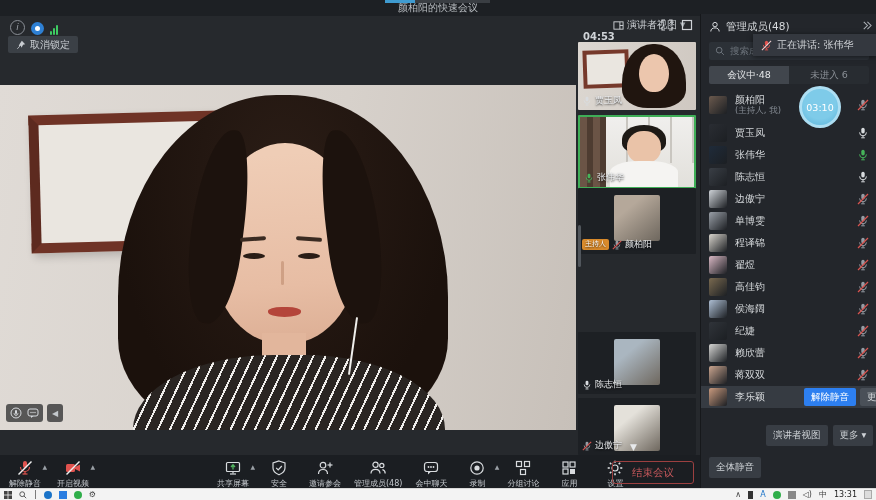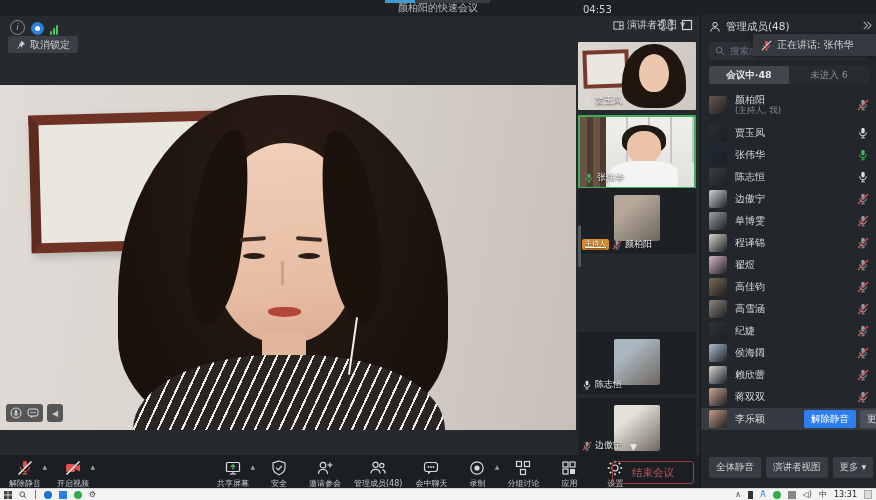--- a/index.html
+++ b/index.html
@@ -18,21 +18,21 @@
   .info-circle{width:13px;height:13px;border-radius:50%;border:1px solid #8a8f96;color:#9aa0a6;
                font-size:9px;line-height:12px;text-align:center;font-style:italic;}
   .blue-circle{width:13px;height:13px;border-radius:50%;background:#2e80d4;position:relative;}
   .blue-circle::after{content:"";position:absolute;left:4px;top:4px;width:5px;height:5px;border-radius:50%;background:#fff;}
   .sigbars{display:flex;gap:1px;align-items:flex-end;height:10px;}
   .sigbars i{display:block;width:2px;background:#3ecb62;border-radius:1px;}
   .unlock-btn{left:8px;top:36px;height:17px;padding:0 8px;background:#3b4046;border-radius:2px;
               font-size:10px;color:#c8ccd1;display:flex;align-items:center;gap:4px;cursor:pointer;}
 
   
-  .timer{left:583px;top:4px;font-size:10px;color:#cfd3d7;}
+  .timer{left:583px;top:31px;font-size:10px;color:#cfd3d7;font-weight:bold;}
   .viewmode{left:613px;top:17px;display:flex;align-items:center;gap:3px;font-size:10px;color:#cfd3d7;height:16px;}
   .caret-down{font-size:7px;color:#9aa0a6;}
   .ts-icon{left:661px;top:19px;}
   .ts-icon2{left:681px;top:19px;}
 
   
   .main-video{left:0;top:85px;width:576px;height:345px;overflow:hidden;
               background:linear-gradient(100deg,#e0dbd6 0%,#d7d1cb 55%,#c7c0b9 100%);}
   .mv-frame{position:absolute;left:30px;top:28px;width:170px;height:118px;border:10px solid #6f3326;
             border-right-color:#8a4433;border-left-color:#5d2a1f;background:#eae6e0;transform:rotate(-1.5deg);
@@ -63,21 +63,21 @@
   .chip-arrow{background:rgba(34,36,38,.72);border-radius:3px;height:18px;width:16px;display:flex;
               align-items:center;justify-content:center;color:#c4c8cc;font-size:8px;}
 
   
   .thumbs{left:578px;top:40px;width:120px;height:415px;}
   .tile{position:absolute;left:0;width:118px;background:#1d2024;overflow:hidden;border-radius:1px;}
   .tile.speaking{border:2px solid #3fae57;width:114px;}
   .tile-avatar{position:absolute;left:50%;transform:translateX(-50%);top:7px;width:46px;height:46px;border-radius:2px;}
   .tile-name{position:absolute;left:4px;bottom:3px;display:flex;align-items:center;gap:3px;
              font-size:9px;color:#eceef0;text-shadow:0 1px 2px rgba(0,0,0,.85);}
-  .host-badge{background:#d98a2b;color:#fff;font-size:7px;line-height:11px;padding:0 3px;border-radius:2px;text-decoration:underline;}
+  .host-badge{background:#d98a2b;color:#fff;font-size:7px;line-height:11px;padding:0 3px;border-radius:2px;}
   .t1-bg{position:absolute;inset:0;background:linear-gradient(100deg,#dcd7d1,#cfc8c1);}
   .t1-frame{position:absolute;left:5px;top:8px;width:38px;height:30px;border:4px solid #76392b;background:#eae6e0;transform:rotate(-2deg);}
   .t1-hair{position:absolute;left:44px;top:2px;width:64px;height:64px;background:#20150f;border-radius:48% 48% 40% 40%/60% 60% 28% 28%;}
   .t1-face{position:absolute;left:61px;top:12px;width:30px;height:38px;background:#ecc6ad;border-radius:50% 50% 46% 46%/52% 52% 48% 48%;}
   .t2-bg{position:absolute;inset:0;background:linear-gradient(#f0efed,#e2e0db);}
   .t2-blinds{position:absolute;left:26px;top:0;right:0;height:46px;
              background:repeating-linear-gradient(90deg,transparent 0 20px,#c9c6c0 20px 22px);}
   .t2-door{position:absolute;left:0;top:0;width:26px;height:100%;
            background:repeating-linear-gradient(90deg,#6b5446 0 7px,#4e3c31 7px 13px);}
   .t2-hair{position:absolute;left:42px;top:8px;width:44px;height:28px;background:#1e1a16;border-radius:50% 50% 35% 35%;}
@@ -105,21 +105,21 @@
   .sb-collapse{position:absolute;right:5px;top:6px;}
   .sb-search{position:absolute;left:8px;top:28px;width:160px;height:18px;background:#2c3137;border-radius:2px;
              display:flex;align-items:center;gap:5px;padding:0 6px;box-sizing:border-box;
              font-size:9.5px;color:#6d747c;}
   .toast{position:absolute;left:52px;top:20px;right:0;height:22px;background:#34383f;z-index:6;
          box-shadow:0 1px 5px rgba(0,0,0,.5);display:flex;align-items:center;gap:5px;padding:0 8px;
          font-size:10px;color:#d2d5d9;}
   .tabs{position:absolute;left:8px;top:52px;width:160px;height:18px;background:#282c31;border-radius:2px;
         display:flex;overflow:hidden;}
   .tab{flex:1;display:flex;align-items:center;justify-content:center;font-size:9.5px;color:#8b9097;cursor:pointer;}
-  .tab.active{background:#41464d;color:#e4e6e8;font-weight:bold;}
+  .tab.active{background:#41464d;color:#e4e6e8;}
   .plist{position:absolute;left:0;top:74px;width:176px;height:378px;overflow:hidden;}
   .p-row{position:relative;display:flex;align-items:center;height:22px;padding:0 8px;gap:8px;box-sizing:border-box;}
   .p-row.tall{height:34px;}
   .p-row.hover{background:#363b42;justify-content:flex-end;}
   .p-avatar{width:18px;height:18px;border-radius:2px;flex:none;}
   .p-text{display:flex;flex-direction:column;line-height:1.15;min-width:0;flex:1;}
   .p-name{font-size:10px;color:#d5d8db;white-space:nowrap;overflow:hidden;}
   .p-sub{font-size:8.5px;color:#868c94;}
   .p-mic{flex:none;margin-left:auto;}
   .row-actions{position:absolute;right:-16px;top:2px;display:flex;gap:4px;}
@@ -619,53 +619,38 @@
               <svg width="12" height="12" viewBox="0 0 12 12">
                 <rect x="4.3" y="0.8" width="3.4" height="5.6" rx="1.7" fill="#969ca4"></rect>
                 <path d="M2.6 5.4 a3.4 3.4 0 0 0 6.8 0" fill="none" stroke="#969ca4" stroke-width="1"></path>
                 <line x1="6" y1="8.8" x2="6" y2="10.4" stroke="#969ca4" stroke-width="1"></line>
                 <line x1="4.2" y1="10.8" x2="7.8" y2="10.8" stroke="#969ca4" stroke-width="1"></line>
                 <line x1="1" y1="11" x2="11" y2="1" stroke="#d9534f" stroke-width="1.3"></line>
               </svg>
             </span></span>
         </div>
         <div class="p-row">
-          <span class="p-avatar" style="background: linear-gradient(135deg, rgb(141, 133, 123), rgb(28, 31, 35));"></span>
-          <span class="p-text">
-            <span class="p-name">高雪涵</span>
+          <span class="p-avatar" style="background: linear-gradient(135deg, rgb(174, 191, 212), rgb(28, 31, 35));"></span>
+          <span class="p-text">
+            <span class="p-name">侯海阔</span>
           </span>
           <span class="p-mic"><span class="mic-wrap">
               <svg width="12" height="12" viewBox="0 0 12 12">
                 <rect x="4.3" y="0.8" width="3.4" height="5.6" rx="1.7" fill="#969ca4"></rect>
                 <path d="M2.6 5.4 a3.4 3.4 0 0 0 6.8 0" fill="none" stroke="#969ca4" stroke-width="1"></path>
                 <line x1="6" y1="8.8" x2="6" y2="10.4" stroke="#969ca4" stroke-width="1"></line>
                 <line x1="4.2" y1="10.8" x2="7.8" y2="10.8" stroke="#969ca4" stroke-width="1"></line>
                 <line x1="1" y1="11" x2="11" y2="1" stroke="#d9534f" stroke-width="1.3"></line>
               </svg>
             </span></span>
         </div>
         <div class="p-row">
           <span class="p-avatar" style="background: linear-gradient(135deg, rgb(48, 52, 58), rgb(28, 31, 35));"></span>
           <span class="p-text">
             <span class="p-name">纪婕</span>
-          </span>
-          <span class="p-mic"><span class="mic-wrap">
-              <svg width="12" height="12" viewBox="0 0 12 12">
-                <rect x="4.3" y="0.8" width="3.4" height="5.6" rx="1.7" fill="#969ca4"></rect>
-                <path d="M2.6 5.4 a3.4 3.4 0 0 0 6.8 0" fill="none" stroke="#969ca4" stroke-width="1"></path>
-                <line x1="6" y1="8.8" x2="6" y2="10.4" stroke="#969ca4" stroke-width="1"></line>
-                <line x1="4.2" y1="10.8" x2="7.8" y2="10.8" stroke="#969ca4" stroke-width="1"></line>
-                <line x1="1" y1="11" x2="11" y2="1" stroke="#d9534f" stroke-width="1.3"></line>
-              </svg>
-            </span></span>
-        </div>
-        <div class="p-row">
-          <span class="p-avatar" style="background: linear-gradient(135deg, rgb(174, 191, 212), rgb(28, 31, 35));"></span>
-          <span class="p-text">
-            <span class="p-name">侯海阔</span>
           </span>
           <span class="p-mic"><span class="mic-wrap">
               <svg width="12" height="12" viewBox="0 0 12 12">
                 <rect x="4.3" y="0.8" width="3.4" height="5.6" rx="1.7" fill="#969ca4"></rect>
                 <path d="M2.6 5.4 a3.4 3.4 0 0 0 6.8 0" fill="none" stroke="#969ca4" stroke-width="1"></path>
                 <line x1="6" y1="8.8" x2="6" y2="10.4" stroke="#969ca4" stroke-width="1"></line>
                 <line x1="4.2" y1="10.8" x2="7.8" y2="10.8" stroke="#969ca4" stroke-width="1"></line>
                 <line x1="1" y1="11" x2="11" y2="1" stroke="#d9534f" stroke-width="1.3"></line>
               </svg>
             </span></span>
@@ -705,26 +690,27 @@
           <span class="p-text">
             <span class="p-name">李乐颖</span>
           </span>
           <span class="row-actions">
             <span class="btn-blue">解除静音</span>
             <span class="btn-gray-sm">更多</span>
           </span>
         </div>
       </div>
     <div class="sb-footer" id="sb-footer">
-        <div class="btn-gray" style="flex: 1 1 0%;">全体静音</div>
+        <div class="btn-gray" style="flex: 1 1 0%; margin-top: 32px;">全体静音</div>
         <div class="btn-gray" style="flex: 1.3 1 0%;">演讲者视图</div>
         <div class="btn-gray" style="flex: 1 1 0%;">更多 ▾</div>
       </div>
   </div>
 
+  <div class="abs bubble">03:10</div>
 
   <div class="abs taskbar">
     <div class="tk-left">
       <svg class="tk-sq" viewBox="0 0 10 10">
         <rect x="0" y="0" width="4.5" height="4.5" fill="#444"></rect>
           <rect x="5.5" y="0" width="4.5" height="4.5" fill="#444"></rect>
         <rect x="0" y="5.5" width="4.5" height="4.5" fill="#444"></rect>
           <rect x="5.5" y="5.5" width="4.5" height="4.5" fill="#444"></rect>
       </svg>
       <svg class="tk-sq" viewBox="0 0 10 10">

